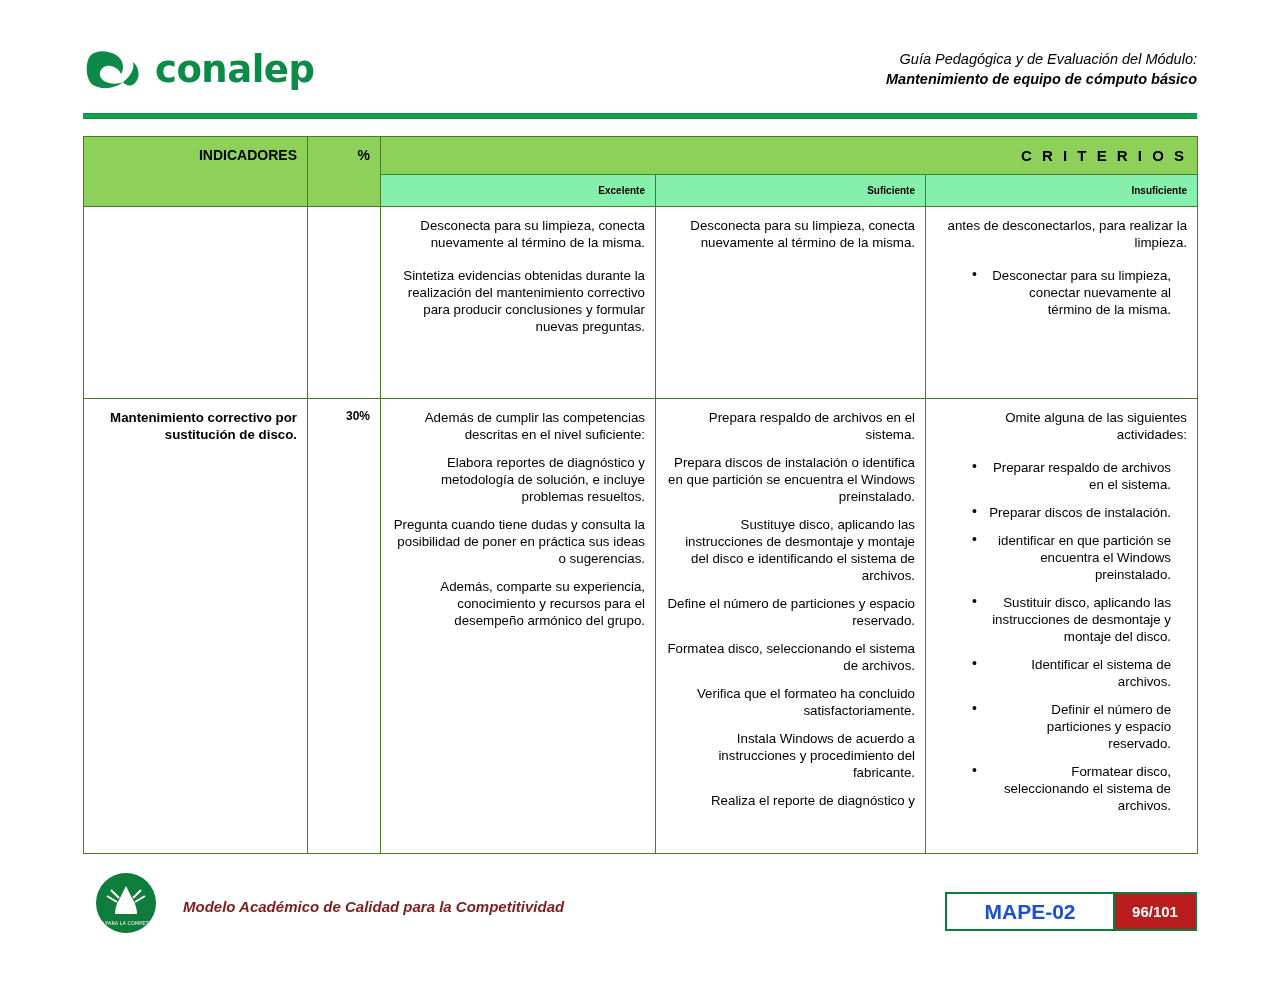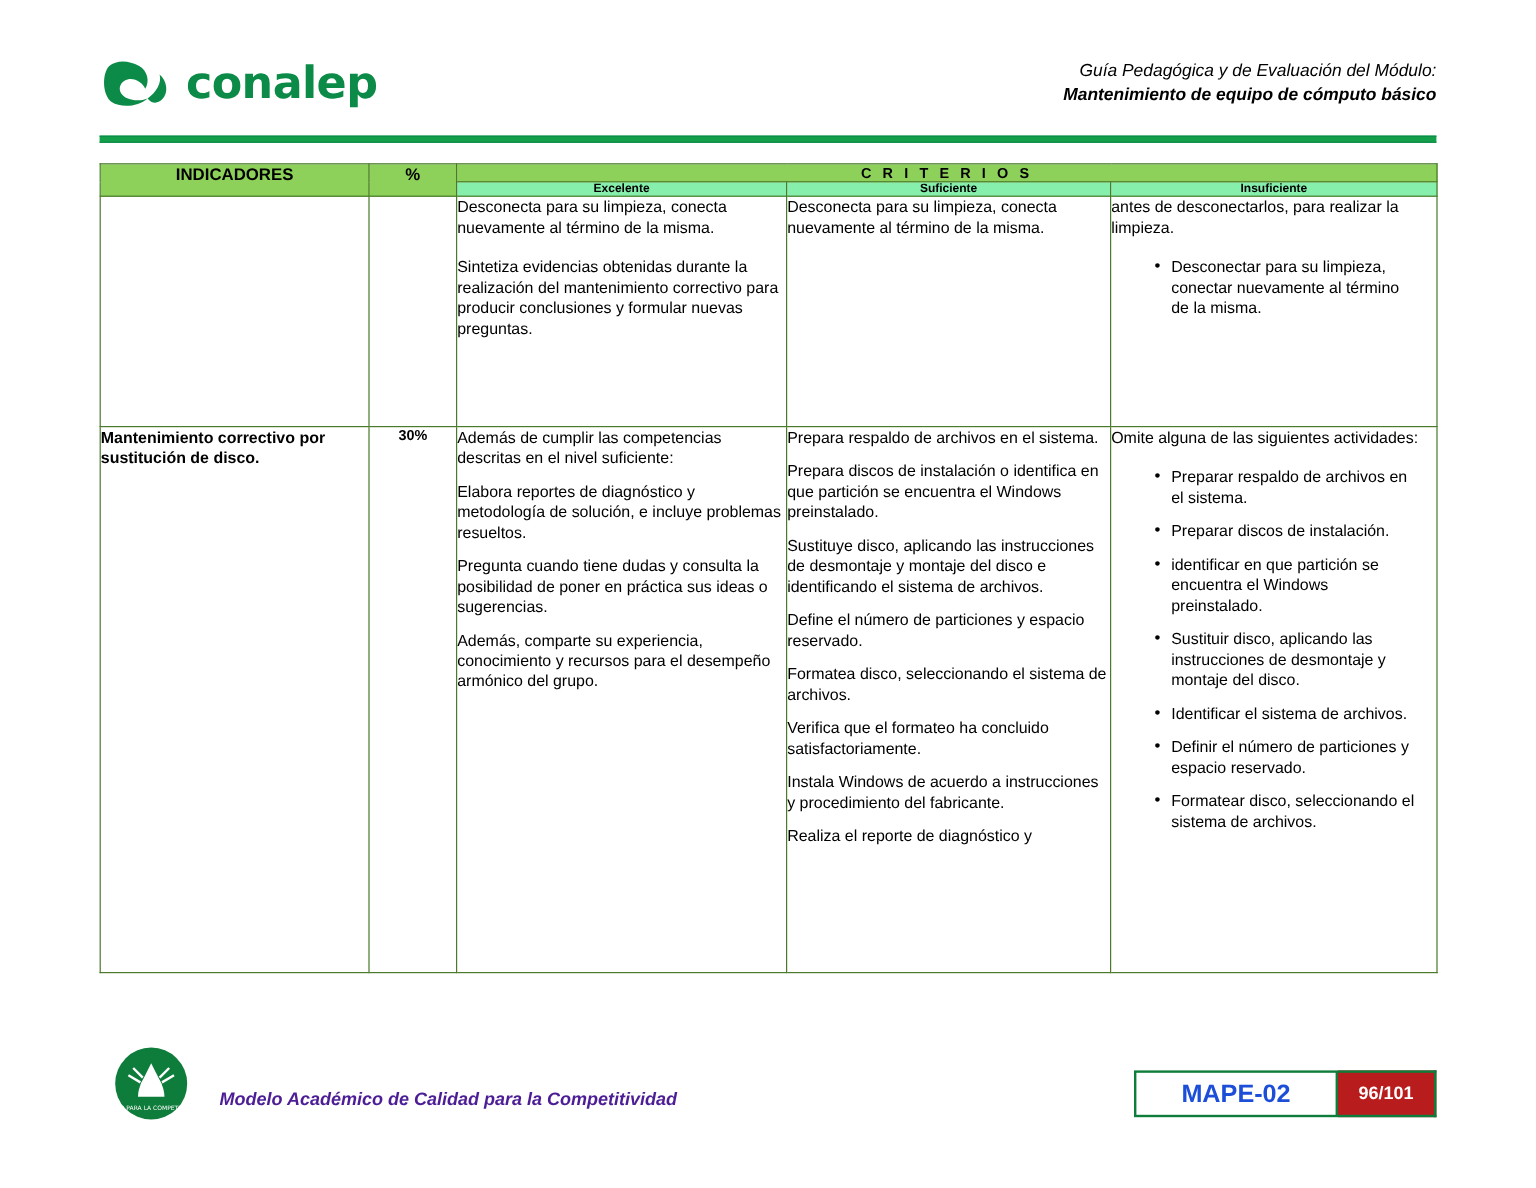--- a/index.html
+++ b/index.html
@@ -81,36 +81,37 @@
     position: absolute;
     left: 83px;
     top: 136px;
     width: 1114px;
     border-collapse: collapse;
     table-layout: fixed;
   }
   table.rubric td, table.rubric th {
     border: 1px solid #4a7a2a;
     vertical-align: top;
-    padding: 0;
+    padding: 10px;
+    text-align: right;
   }
   .th-green {
     background: #8fd14f;
     background: #8ed15a;
     text-align: center;
     font-weight: bold;
     font-size: 14px;
     padding: 6px 4px;
     vertical-align: middle;
   }
   .th-criterios {
     background: #8ed15a;
     text-align: center;
     font-weight: bold;
-    font-size: 12px;
+    font-size: 15px;
     letter-spacing: 3px;
     padding: 5px 4px;
   }
   .th-sub {
     background: #86efac;
     text-align: center;
     font-weight: bold;
     font-size: 10px;
     padding: 5px 4px;
   }
@@ -173,25 +174,25 @@
   .footer-logo {
     position: absolute;
     left: 12px;
     top: 0px;
     width: 62px;
     height: 62px;
   }
   .footer-text {
     position: absolute;
     left: 100px;
-    top: 36px;
+    top: 26px;
     font-size: 15px;
     font-style: italic;
     font-weight: bold;
-    color: #4c1d95;
+    color: #7f1d1d;
   }
   .footer-box {
     position: absolute;
     right: 0;
     top: 20px;
     display: flex;
     align-items: stretch;
     height: 39px;
   }
   .footer-code {

